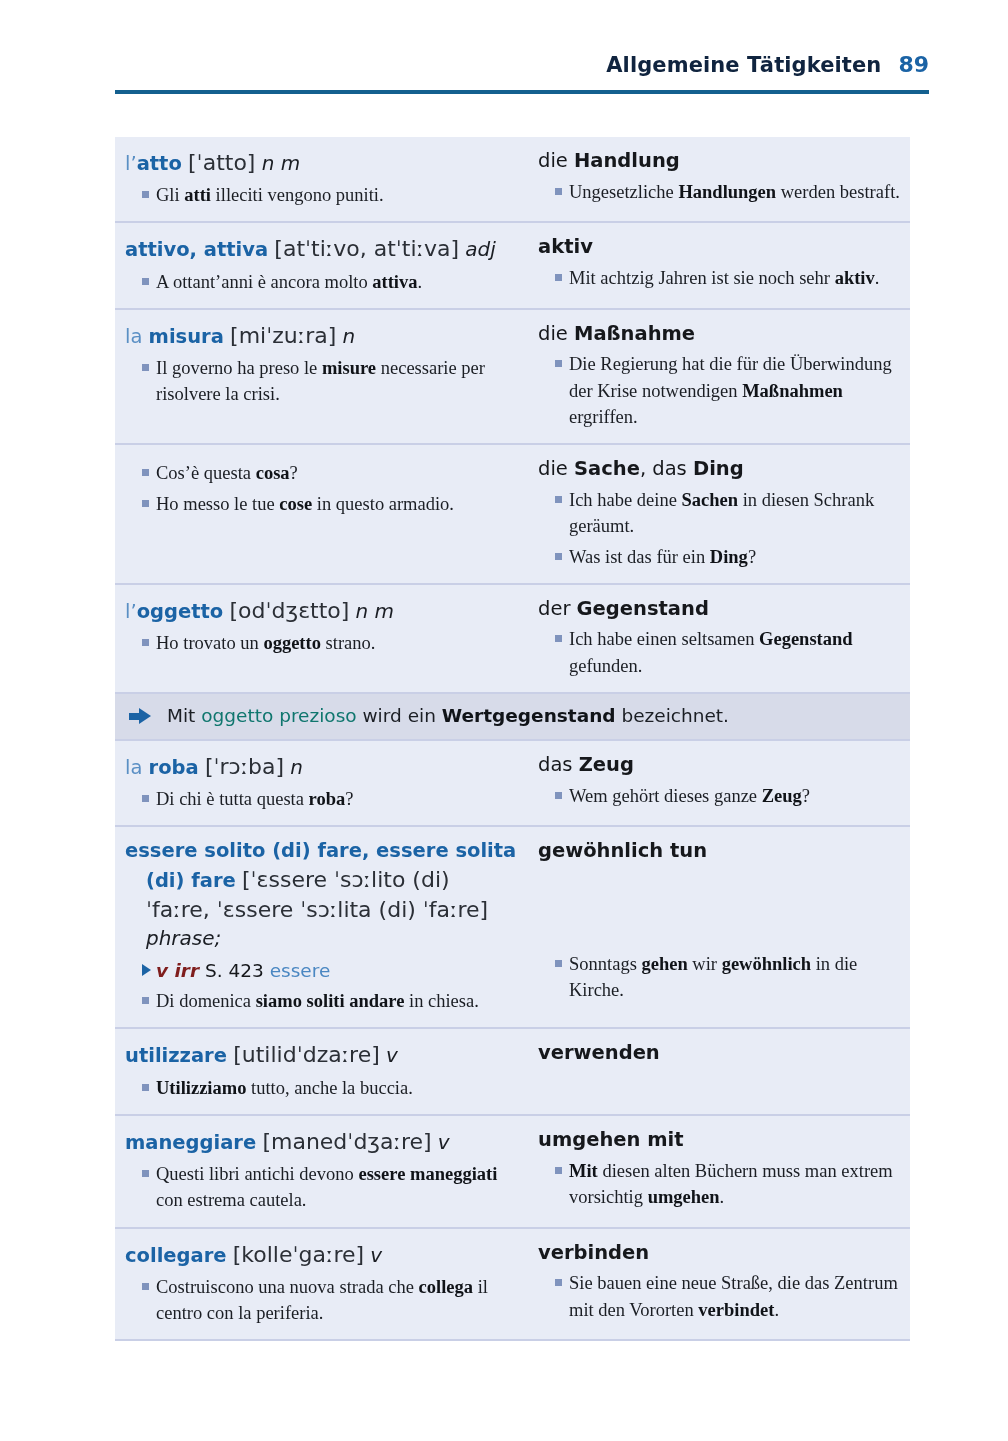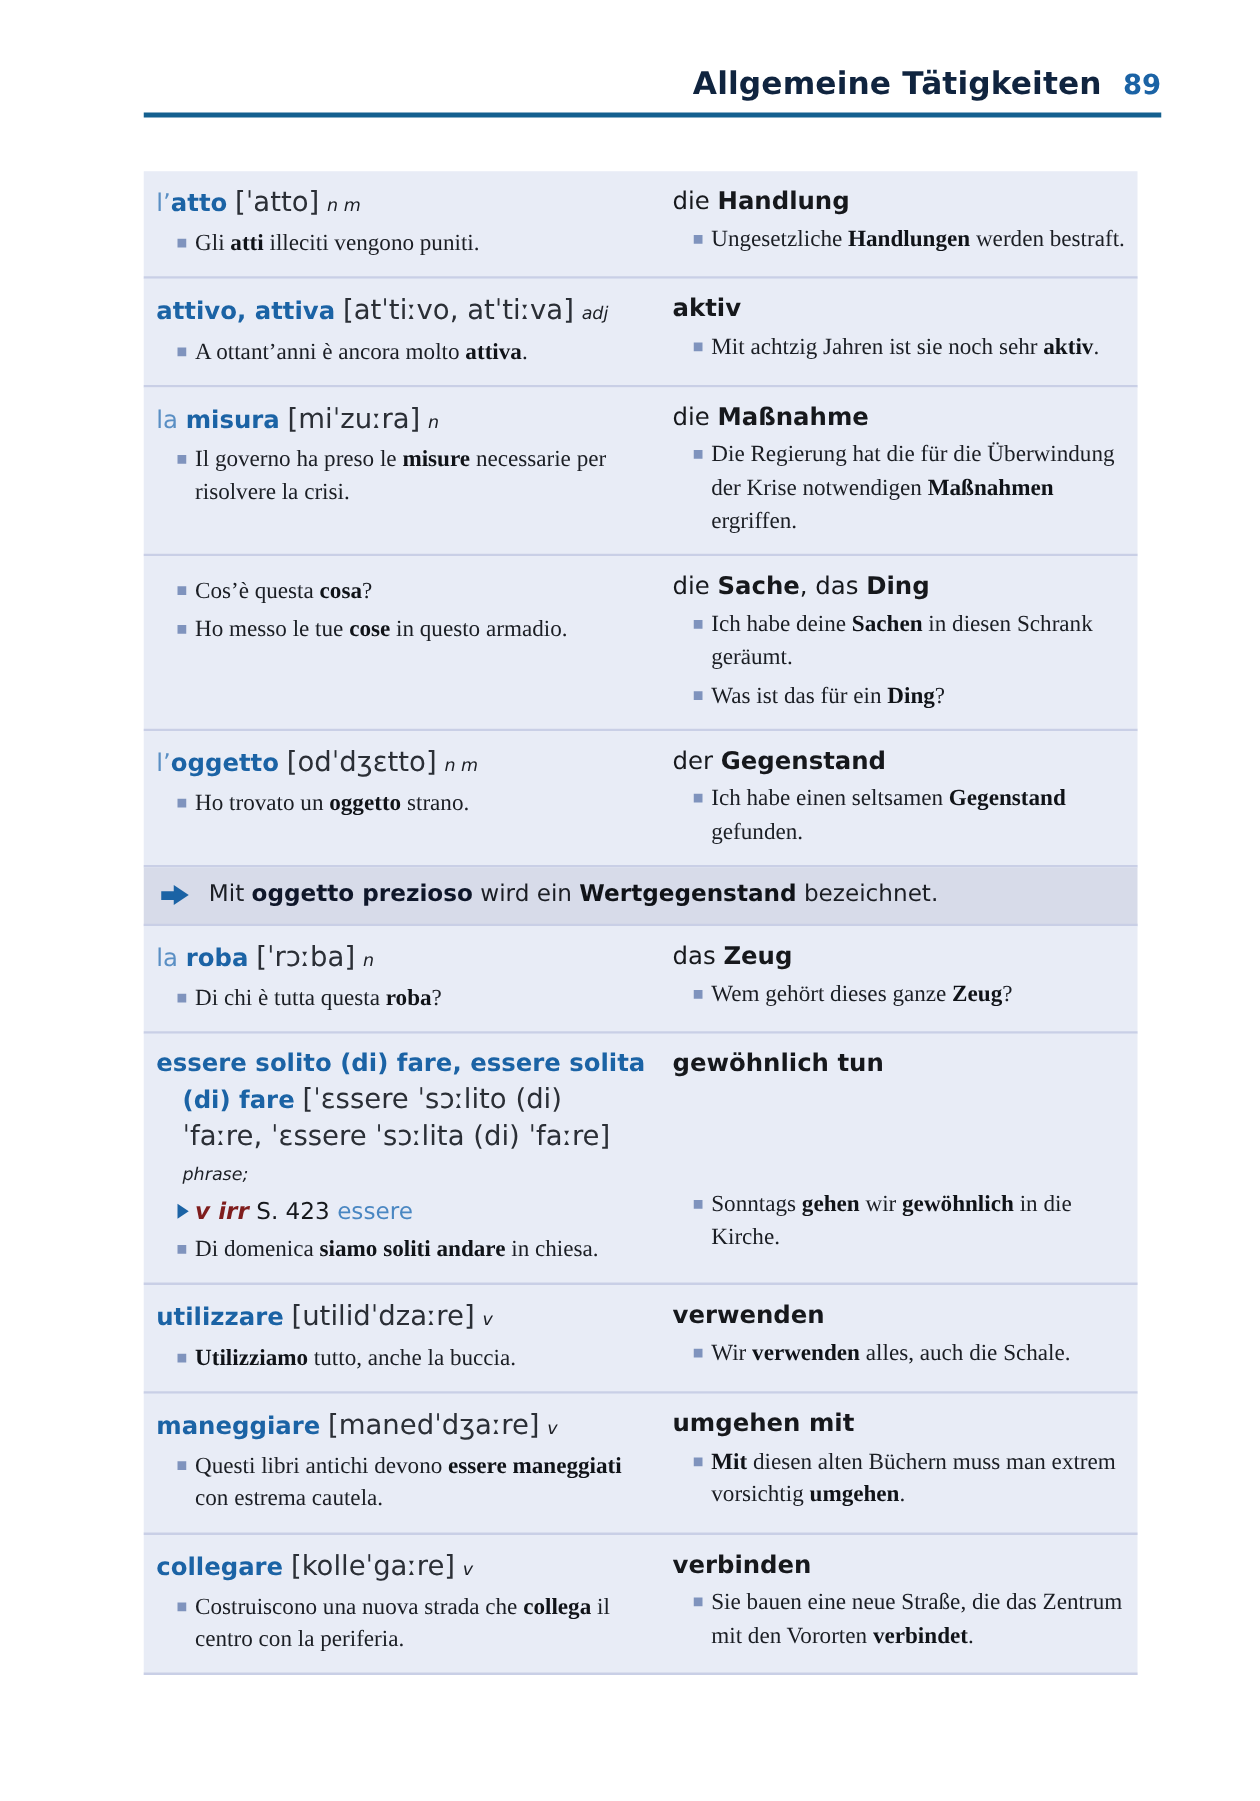--- a/index.html
+++ b/index.html
@@ -25,21 +25,21 @@
     height: 94px;
   }
   .header-line {
     display: flex;
     align-items: baseline;
     justify-content: flex-end;
     padding-right: 79px;
     padding-top: 52px;
   }
   .header-title {
-    font-size: 25px;
+    font-size: 21px;
     font-weight: bold;
     color: #10243f;
     letter-spacing: 0.1px;
   }
   .header-folio {
     font-size: 22px;
     font-weight: bold;
     color: #1b63a5;
     margin-left: 17px;
   }
@@ -97,21 +97,21 @@
     margin-top: 28px;
   }
   .phon {
     color: #2b2f36;
     font-weight: normal;
     font-size: 22px;
   }
   .pos {
     font-style: italic;
     color: #1b1e24;
-    font-size: 14px;
+    font-size: 20px;
   }
   .hw-wrap {
     padding-left: 21px;
     text-indent: -21px;
   }
 
   
   .gw-line {
     font-size: 19.5px;
     line-height: 1.37;
@@ -202,21 +202,21 @@
   .arrow-icon .head {
     position: absolute;
     left: 10px;
     top: 0;
     width: 0;
     height: 0;
     border-left: 12px solid #1b63a5;
     border-top: 8px solid transparent;
     border-bottom: 8px solid transparent;
   }
-  .note-it { color: #0f172a; font-weight: bold; text-align: right; }
+  .note-it { color: #0f766e; font-weight: normal; text-align: right; }
   .note-de { color: #101318; font-weight: bold; }
 </style>
 </head>
 <body>
 
 <div id="page-header">
   <div class="header-line">
     <span class="header-title">Allgemeine Tätigkeiten</span>
     <span class="header-folio">89</span>
   </div>
@@ -306,21 +306,20 @@
         <div class="ex"><span class="bullet"></span><span>Sonntags </span><b>gehen</b><span> wir </span><b>gewöhnlich</b><span> in die Kirche.</span></div>
       </div>
     </div>
     <div class="entry-row">
       <div class="col col-src">
         <div class="hw-line hw-wrap"><span class="hw">utilizzare</span> <span class="phon"> [utilidˈdzaːre]</span> <span class="pos">v</span></div>
         <div class="ex"><span class="bullet"></span><b>Utilizziamo</b><span> tutto, anche la buccia.</span></div>
       </div>
       <div class="col col-tgt">
         <div class="gw-line"><span class="gw">verwenden</span></div>
-        <div class="ex"><span class="bullet"></span><span>Wir </span><b>verwenden</b><span> alles, auch die Schale.</span></div>
       </div>
     </div>
     <div class="entry-row">
       <div class="col col-src">
         <div class="hw-line hw-wrap"><span class="hw">maneggiare</span> <span class="phon"> [manedˈdʒaːre]</span> <span class="pos">v</span></div>
         <div class="ex"><span class="bullet"></span><span>Questi libri antichi devono </span><b>essere maneggiati</b><span> con estrema cautela.</span></div>
       </div>
       <div class="col col-tgt">
         <div class="gw-line"><span class="gw">umgehen mit</span></div>
         <div class="ex"><span class="bullet"></span><b>Mit</b><span> diesen alten Büchern muss man extrem vorsichtig </span><b>umgehen</b><span>.</span></div>

